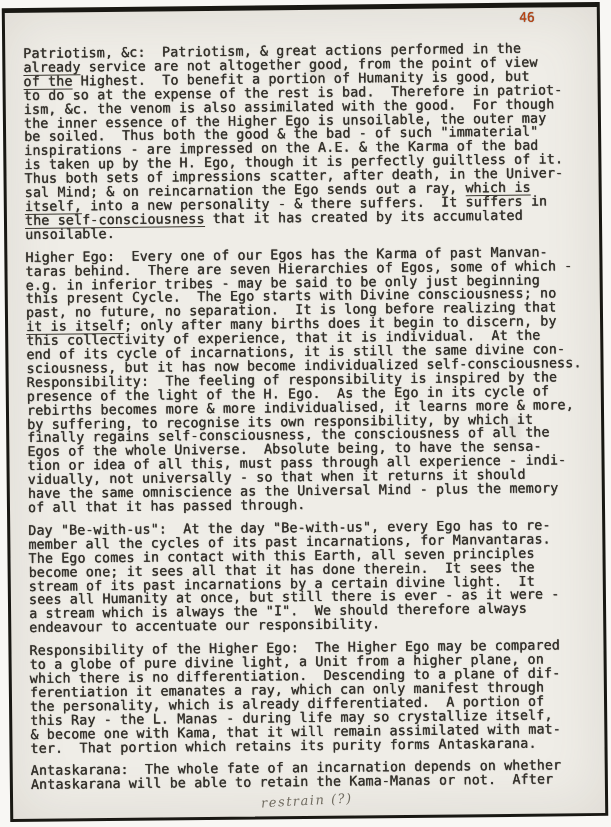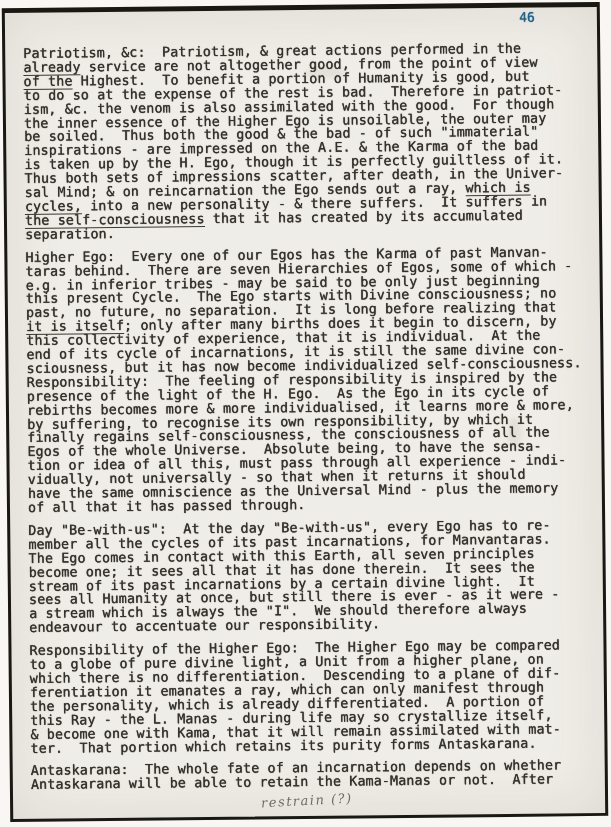--- a/index.html
+++ b/index.html
@@ -23,21 +23,21 @@
     border-top-width: 5px;
     transform: rotate(-0.6deg);
     transform-origin: 50% 50%;
     box-shadow: inset 0 0 55px rgba(110,100,85,0.14);
   }
   .page-number {
     position: absolute;
     top: 3px;
     right: 62px;
     font: 13px/14px "DejaVu Sans Mono", monospace;
-    color: #0369a1;
+    color: #c2410c;
     text-shadow: 0 0 1px rgba(46,44,39,0.9);
   }
   .typed-text {
     position: absolute;
     left: 18px;
     top: 34px;
     width: 566px;
   }
   .para {
     margin: 0 0 9px 0;
@@ -86,23 +86,23 @@
         <div class="line"><span class="u">already</span><span> service are not altogether good, from the point of view</span></div>
         <div class="line"><span class="u">of the</span><span> Highest.  To benefit a portion of Humanity is good, but</span></div>
         <div class="line"><span>to do so at the expense of the rest is bad.  Therefore in patriot-</span></div>
         <div class="line"><span>ism, &amp;c. the venom is also assimilated with the good.  For though</span></div>
         <div class="line"><span>the inner essence of the Higher Ego is unsoilable, the outer may</span></div>
         <div class="line"><span>be soiled.  Thus both the good &amp; the bad - of such "immaterial"</span></div>
         <div class="line"><span>inspirations - are impressed on the A.E. &amp; the Karma of the bad</span></div>
         <div class="line"><span>is taken up by the H. Ego, though it is perfectly guiltless of it.</span></div>
         <div class="line"><span>Thus both sets of impressions scatter, after death, in the Univer-</span></div>
         <div class="line"><span>sal Mind; &amp; on reincarnation the Ego sends out a ray, </span><span class="u">which is</span></div>
-        <div class="line"><span class="u">cycles,</span><span> into a new personality - &amp; there suffers.  It suffers in</span></div>
+        <div class="line"><span class="u">itself,</span><span> into a new personality - &amp; there suffers.  It suffers in</span></div>
         <div class="line"><span class="u">the self-consciousness</span><span> that it has created by its accumulated</span></div>
-        <div class="line"><span>separation.</span></div>
+        <div class="line"><span>unsoilable.</span></div>
       </div>
       <div class="para">
         <div class="line"><span>Higher Ego:  Every one of our Egos has the Karma of past Manvan-</span></div>
         <div class="line"><span>taras behind.  There are seven Hierarchies of Egos, some of which -</span></div>
         <div class="line"><span>e.g. in inferior tribes - may be said to be only just beginning</span></div>
         <div class="line"><span>this present Cycle.  The Ego starts with Divine consciousness; no</span></div>
         <div class="line"><span>past, no future, no separation.  It is long before realizing that</span></div>
         <div class="line"><span class="u">it is itself</span><span>; only after many births does it begin to discern, by</span></div>
         <div class="line"><span>this collectivity of experience, that it is individual.  At the</span></div>
         <div class="line"><span>end of its cycle of incarnations, it is still the same divine con-</span></div>

